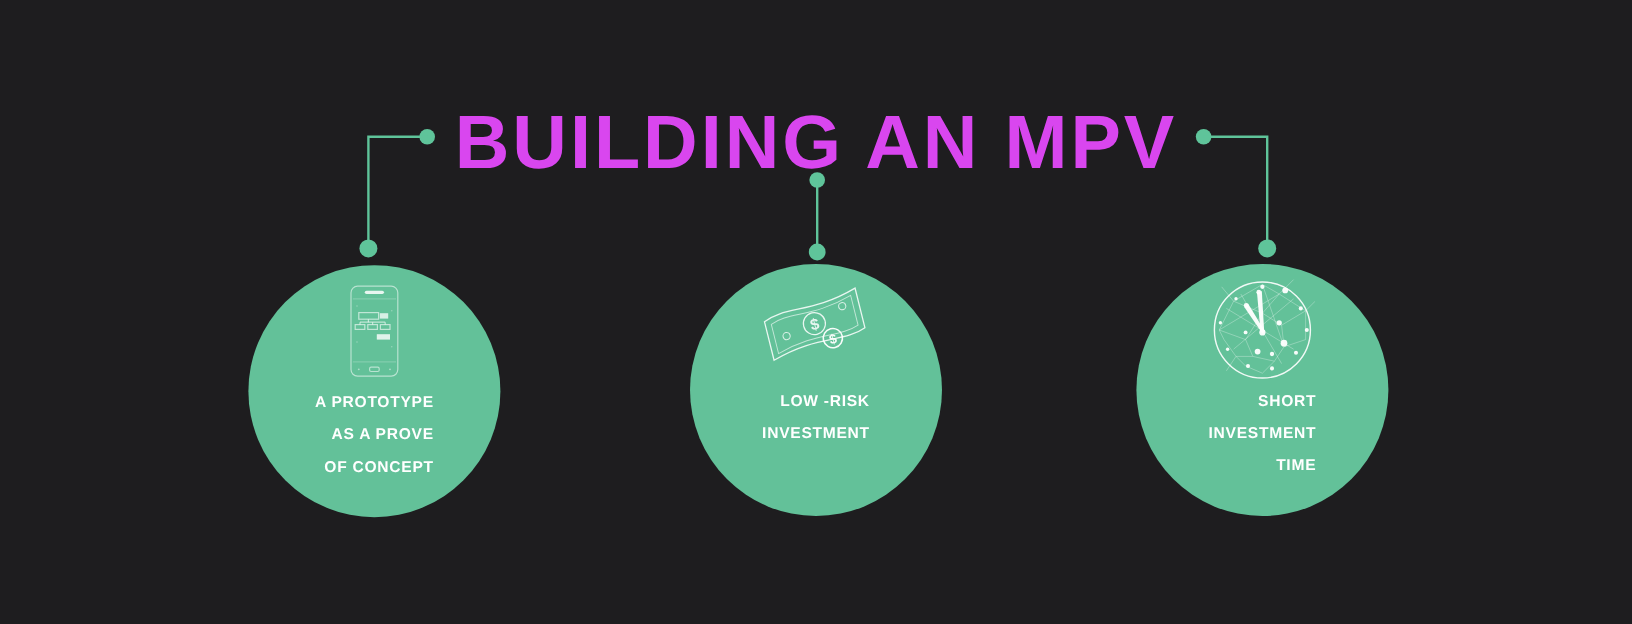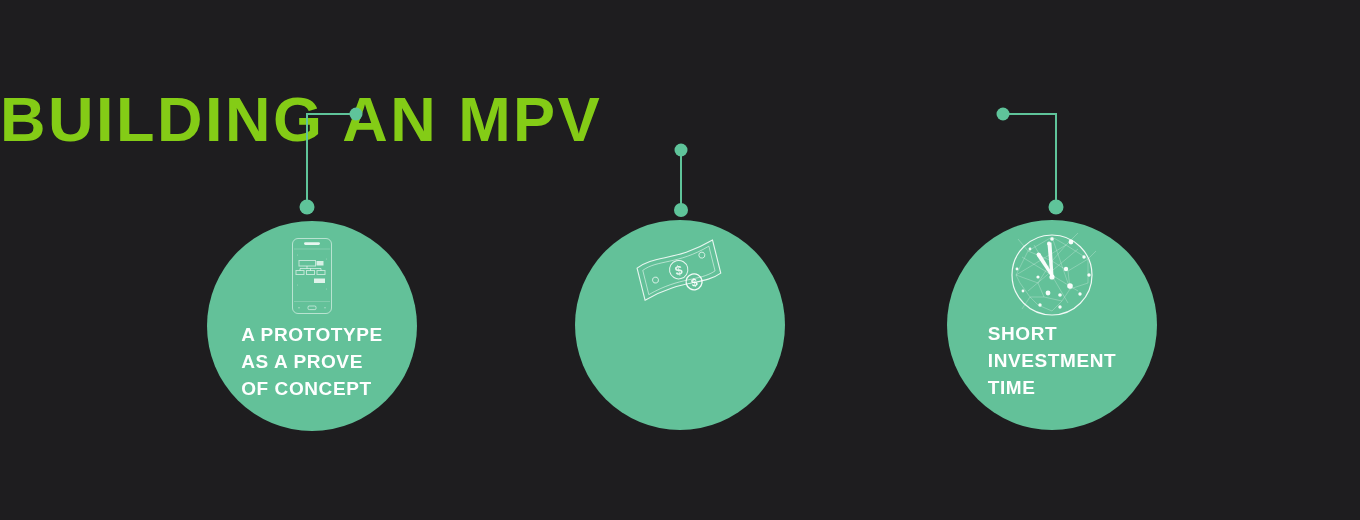--- a/index.html
+++ b/index.html
@@ -1,38 +1,38 @@
 <!DOCTYPE html>
 <html><head>
 <meta charset="utf-8">
 <style>
   html,body { margin:0; padding:0; background:#1e1d1f; }
   body { width:1360px; height:520px; overflow:hidden;
          font-family:"Liberation Sans","DejaVu Sans",sans-serif; }
   .stage { position:relative; width:1360px; height:520px; background:#1e1d1f; }
 
   .title { position:absolute; top:83px; left:0; width:100%;
-           font-size:63px; font-weight:700;
-           letter-spacing:2.5px; color:#84cc16; white-space:nowrap; }
+           text-align:center; font-size:63px; font-weight:700;
+           letter-spacing:2.5px; color:#d946ef; white-space:nowrap; }
 
   .connectors { position:absolute; left:0; top:0; width:1360px; height:520px;
                 pointer-events:none; }
 
   .circle { position:absolute; width:210px; height:210px; border-radius:50%;
             background:#63c199; box-sizing:border-box;
             display:flex; flex-direction:column; align-items:center;
             padding-top:13px; }
   .circle.c1 { left:207px; top:221px; }
   .circle.c2 { left:575px; top:220px; }
   .circle.c3 { left:947px; top:220px; }
 
   .icon-box { height:84px; display:flex; align-items:center; justify-content:center; }
 
-  .label { margin-top:3px; color:#ffffff; font-weight:700; font-size:19px;
-           line-height:27px; letter-spacing:0.6px; text-align:left;
+  .label { margin-top:3px; color:#ffffff; font-weight:700; font-size:13px;
+           line-height:27px; letter-spacing:0.6px; text-align:right;
            white-space:pre-line; }
 
   .ic { display:block; }
 </style>
 </head>
 <body>
 
 <div class="stage">
 
   <div class="title">BUILDING AN MPV</div>
@@ -104,20 +104,22 @@
           <path d="M12,23.5 C 29,16.5 47,26.5 82,16 L82,41.5 C 64,48 47,38.5 12,48.5 Z" stroke-width="0.8" stroke-opacity="0.6"></path>
           <circle cx="47" cy="31.5" r="9.2" stroke-width="1" stroke-opacity="0.85"></circle>
           <text x="47" y="36.5" text-anchor="middle" font-size="13" font-weight="700" fill="#ffffff" fill-opacity="0.85" stroke="none">$</text>
           <circle cx="22" cy="36" r="3" stroke-width="0.9" stroke-opacity="0.75"></circle>
           <circle cx="73" cy="23" r="3" stroke-width="0.9" stroke-opacity="0.75"></circle>
           <circle cx="59" cy="47" r="8" stroke-width="1.3" stroke-opacity="0.95"></circle>
           <text x="59" y="51.5" text-anchor="middle" font-size="11" font-weight="700" fill="#ffffff" fill-opacity="0.95" stroke="none">$</text>
         </g>
       </svg>
     </div>
+    <div class="label">LOW -RISK
+INVESTMENT</div>
   </div>
 
   <div class="circle c3">
     <div class="icon-box">
       <svg class="ic" width="88" height="88" viewBox="0 0 88 88">
         <g stroke="#ffffff" fill="none">
           <circle cx="44" cy="44" r="40" stroke-width="1.2" stroke-opacity="0.9"></circle>
           <g stroke-width="0.55" stroke-opacity="0.45">
             <path d="M44,6 L20,20 L8,44 M44,6 L58,14 L80,28 M20,20 L44,30 L58,14
                      M8,44 L30,52 L44,30 M80,28 L60,40 L44,30 M80,28 L80,52 L62,58 L60,40

